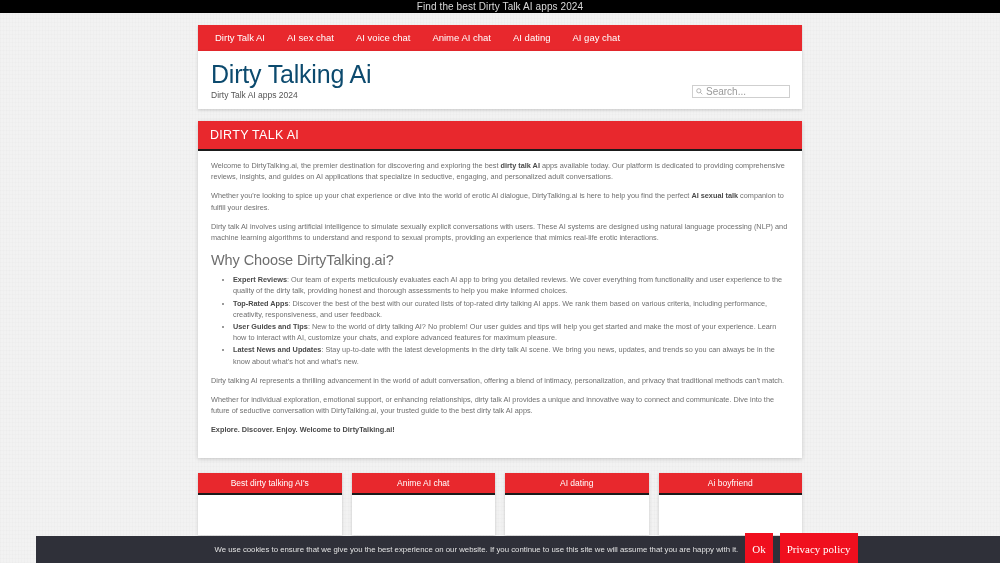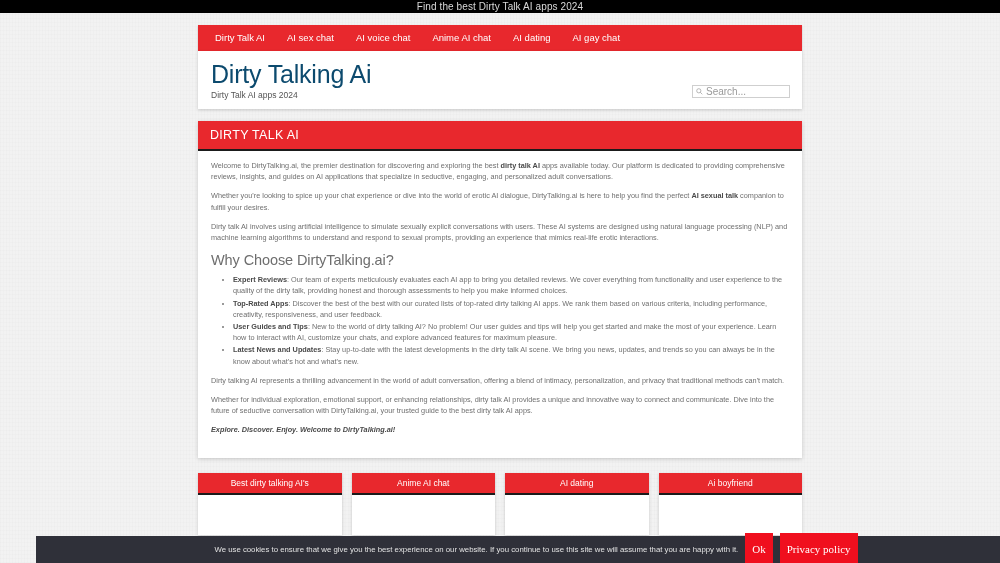--- a/index.html
+++ b/index.html
@@ -145,21 +145,21 @@
   }
   .panel-body li {
     font-size: 7.3px;
     line-height: 11.2px;
     color: #6f6f6f;
     margin-bottom: 1px;
     list-style: square;
   }
   .panel-body li::marker { color: #9a9a9a; }
 
-  .closing { font-weight: bold; color: #4a4a4a !important; font-style: italic; }
+  .closing { font-weight: bold; color: #4a4a4a !important; }
 
   
   .cards {
     display: flex;
     gap: 10px;
     margin-top: 15px;
   }
   .card {
     flex: 1;
     background: #ffffff;

